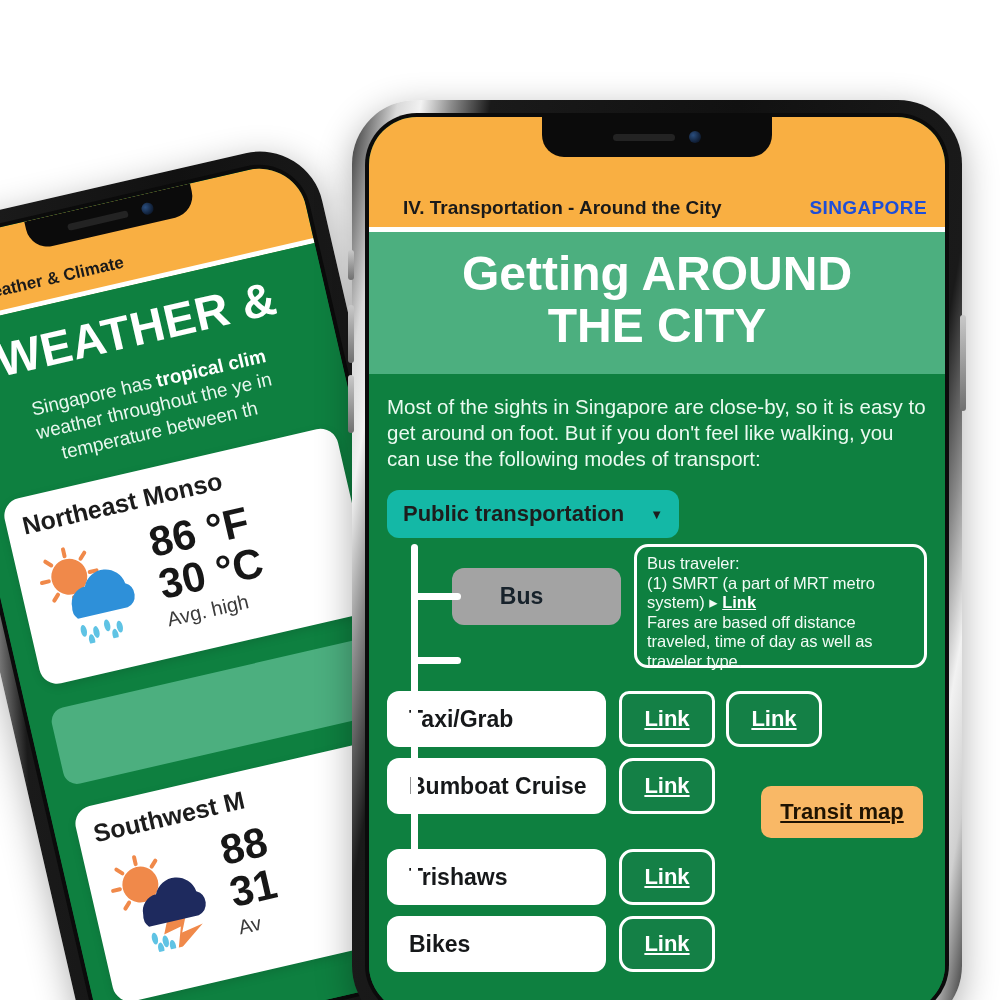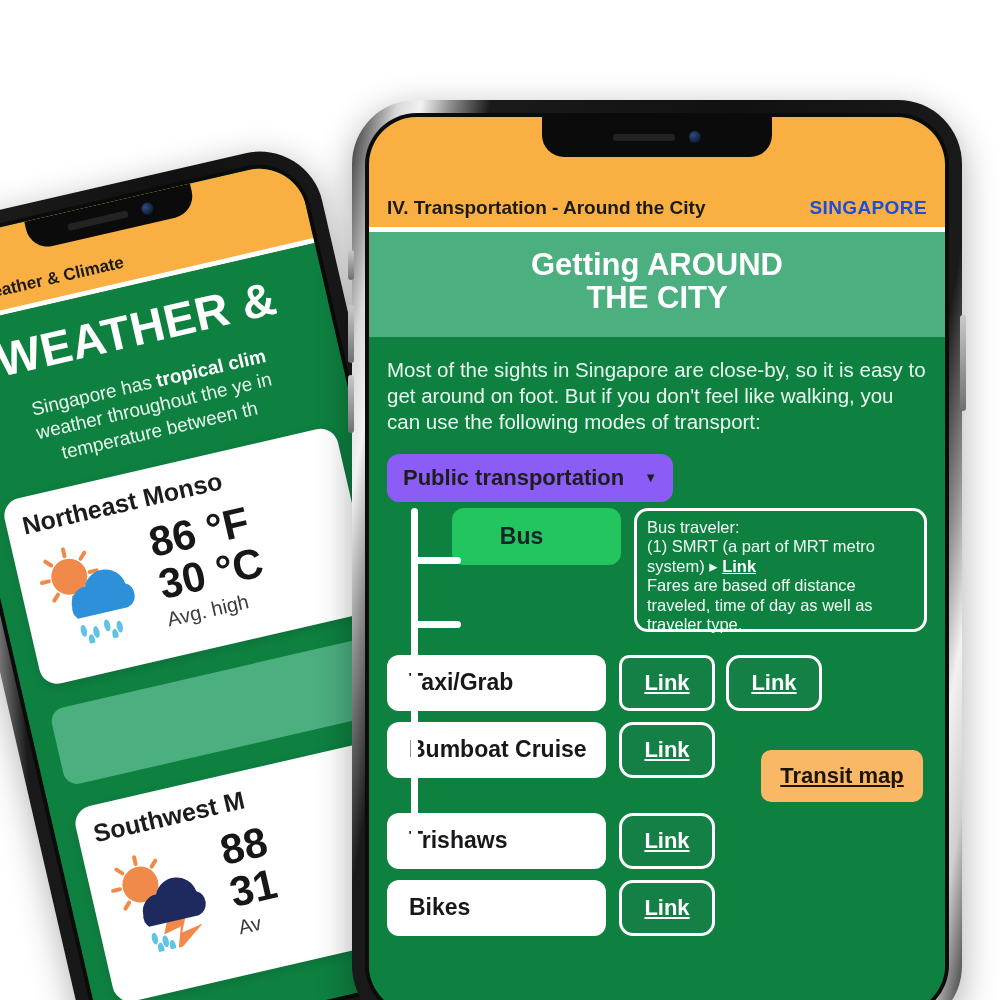--- a/index.html
+++ b/index.html
@@ -62,36 +62,36 @@
     color:#ffffff;
     font-weight:700;
     line-height:1.08;
   }
 
   .body-area { background:#0E8040; }
 
   .intro { color:#eafaf0; line-height:1.28; }
 
   .dropdown {
-    display:inline-flex; align-items:center; gap:20px;
-    background:#8b5cf6; color:#1d1d1d;
+    display:inline-flex; align-items:center; gap:26px;
+    background:#14b8a6; color:#1d1d1d;
     font-weight:700;
     border-radius:12px;
   }
   .caret { font-size:13px; line-height:1; }
 
   
   .tree { position:relative; }
   .trunk { position:absolute; background:#ffffff; width:7px; border-radius:4px; }
   .branch { position:absolute; background:#ffffff; height:7px; border-radius:4px; }
 
   .row { display:flex; align-items:stretch; }
   .chip {
-    background:#22c55e; color:#17222b; font-weight:700;
-    border-radius:12px; display:flex; align-items:center;
+    background:#a3a3a3; color:#17222b; font-weight:700;
+    border-radius:12px; display:flex; align-items:center;margin-top:24px;
   }
   .pill-white {
     background:#ffffff; color:#16181a; font-weight:700;
     border-radius:12px; display:flex; align-items:center;
   }
   .link-btn {
     background:#148046; border:3px solid #ffffff; border-radius:10px;
     color:#ffffff; font-weight:700;
     display:flex; align-items:center; justify-content:center;
   }
@@ -233,26 +233,26 @@
     <div class="side-btn" style="left:-4px; top:275px; width:6px; height:58px;"></div>
 
     <div class="phone-inner">
       <div class="screen">
 
         <div class="notch" style="width:230px; height:40px;">
           <div class="speaker"></div>
           <div class="cam"></div>
         </div>
 
-        <div class="topbar" style="height:115px; padding:0 18px 8px 18px;">
+        <div class="topbar" style="height:115px; padding:0 18px 8px 34px;">
           <div class="topbar-left" style="font-size:19px;">IV. Transportation - Around the City</div>
           <div class="topbar-right" style="font-size:19px;">SINGAPORE</div>
         </div>
 
-        <div class="title-banner" style="padding:16px 10px 22px 10px; font-size:31px;">
+        <div class="title-banner" style="padding:16px 10px 22px 10px; font-size:48px;">
           <div>Getting AROUND</div>
           <div>THE CITY</div>
         </div>
 
         <div class="body-area" style="padding:20px 18px 0 18px; height:100%;">
 
           <div class="intro" style="font-size:20.5px;">Most of the sights in Singapore are close-by, so it is easy to get around on foot. But if you don't feel like walking, you can use the following modes of transport:</div>
 
           
           <div class="dropdown" style="margin-top:18px; padding:11px 16px; font-size:22px;">

